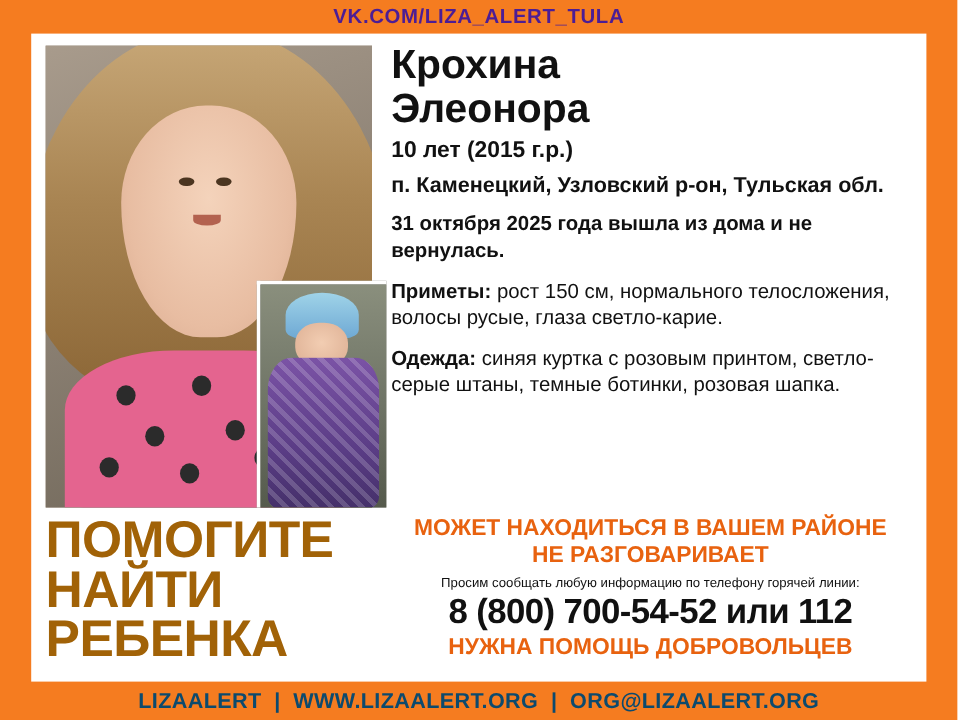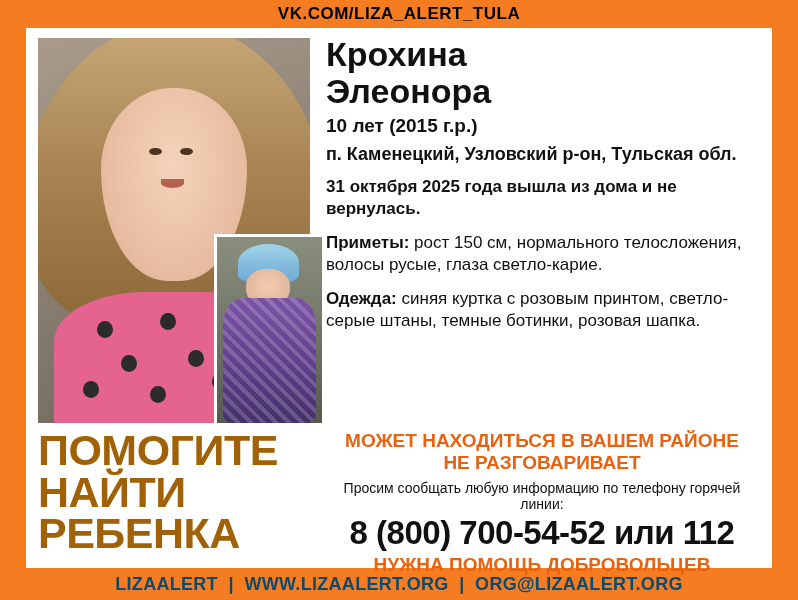--- a/index.html
+++ b/index.html
@@ -19,21 +19,21 @@
     height: 600px;
     background: #f57c20;
     box-sizing: border-box;
   }
   
   .top-banner {
     height: 28px;
     display: flex;
     align-items: center;
     justify-content: center;
-    color: #000000;
+    color: #4c1d95;
     font-size: 17px;
     font-weight: bold;
     letter-spacing: 0.5px;
   }
   
   .card {
     position: absolute;
     left: 26px;
     top: 28px;
     width: 746px;
@@ -233,27 +233,27 @@
     font-weight: bold;
     line-height: 1.15;
   }
   .callout .l2 {
     font-size: 19px;
     font-weight: bold;
     line-height: 1.15;
     margin-bottom: 6px;
   }
   .callout .note {
-    font-size: 14px;
+    font-size: 11px;
     color: #111111;
     line-height: 1.2;
     margin-bottom: 2px;
   }
   .callout .phone {
-    font-size: 33px;
+    font-size: 29px;
     font-weight: bold;
     color: #111111;
     letter-spacing: -0.5px;
     line-height: 1.1;
   }
   .callout .volunteers {
     font-size: 19px;
     font-weight: bold;
     margin-top: 2px;
   }

